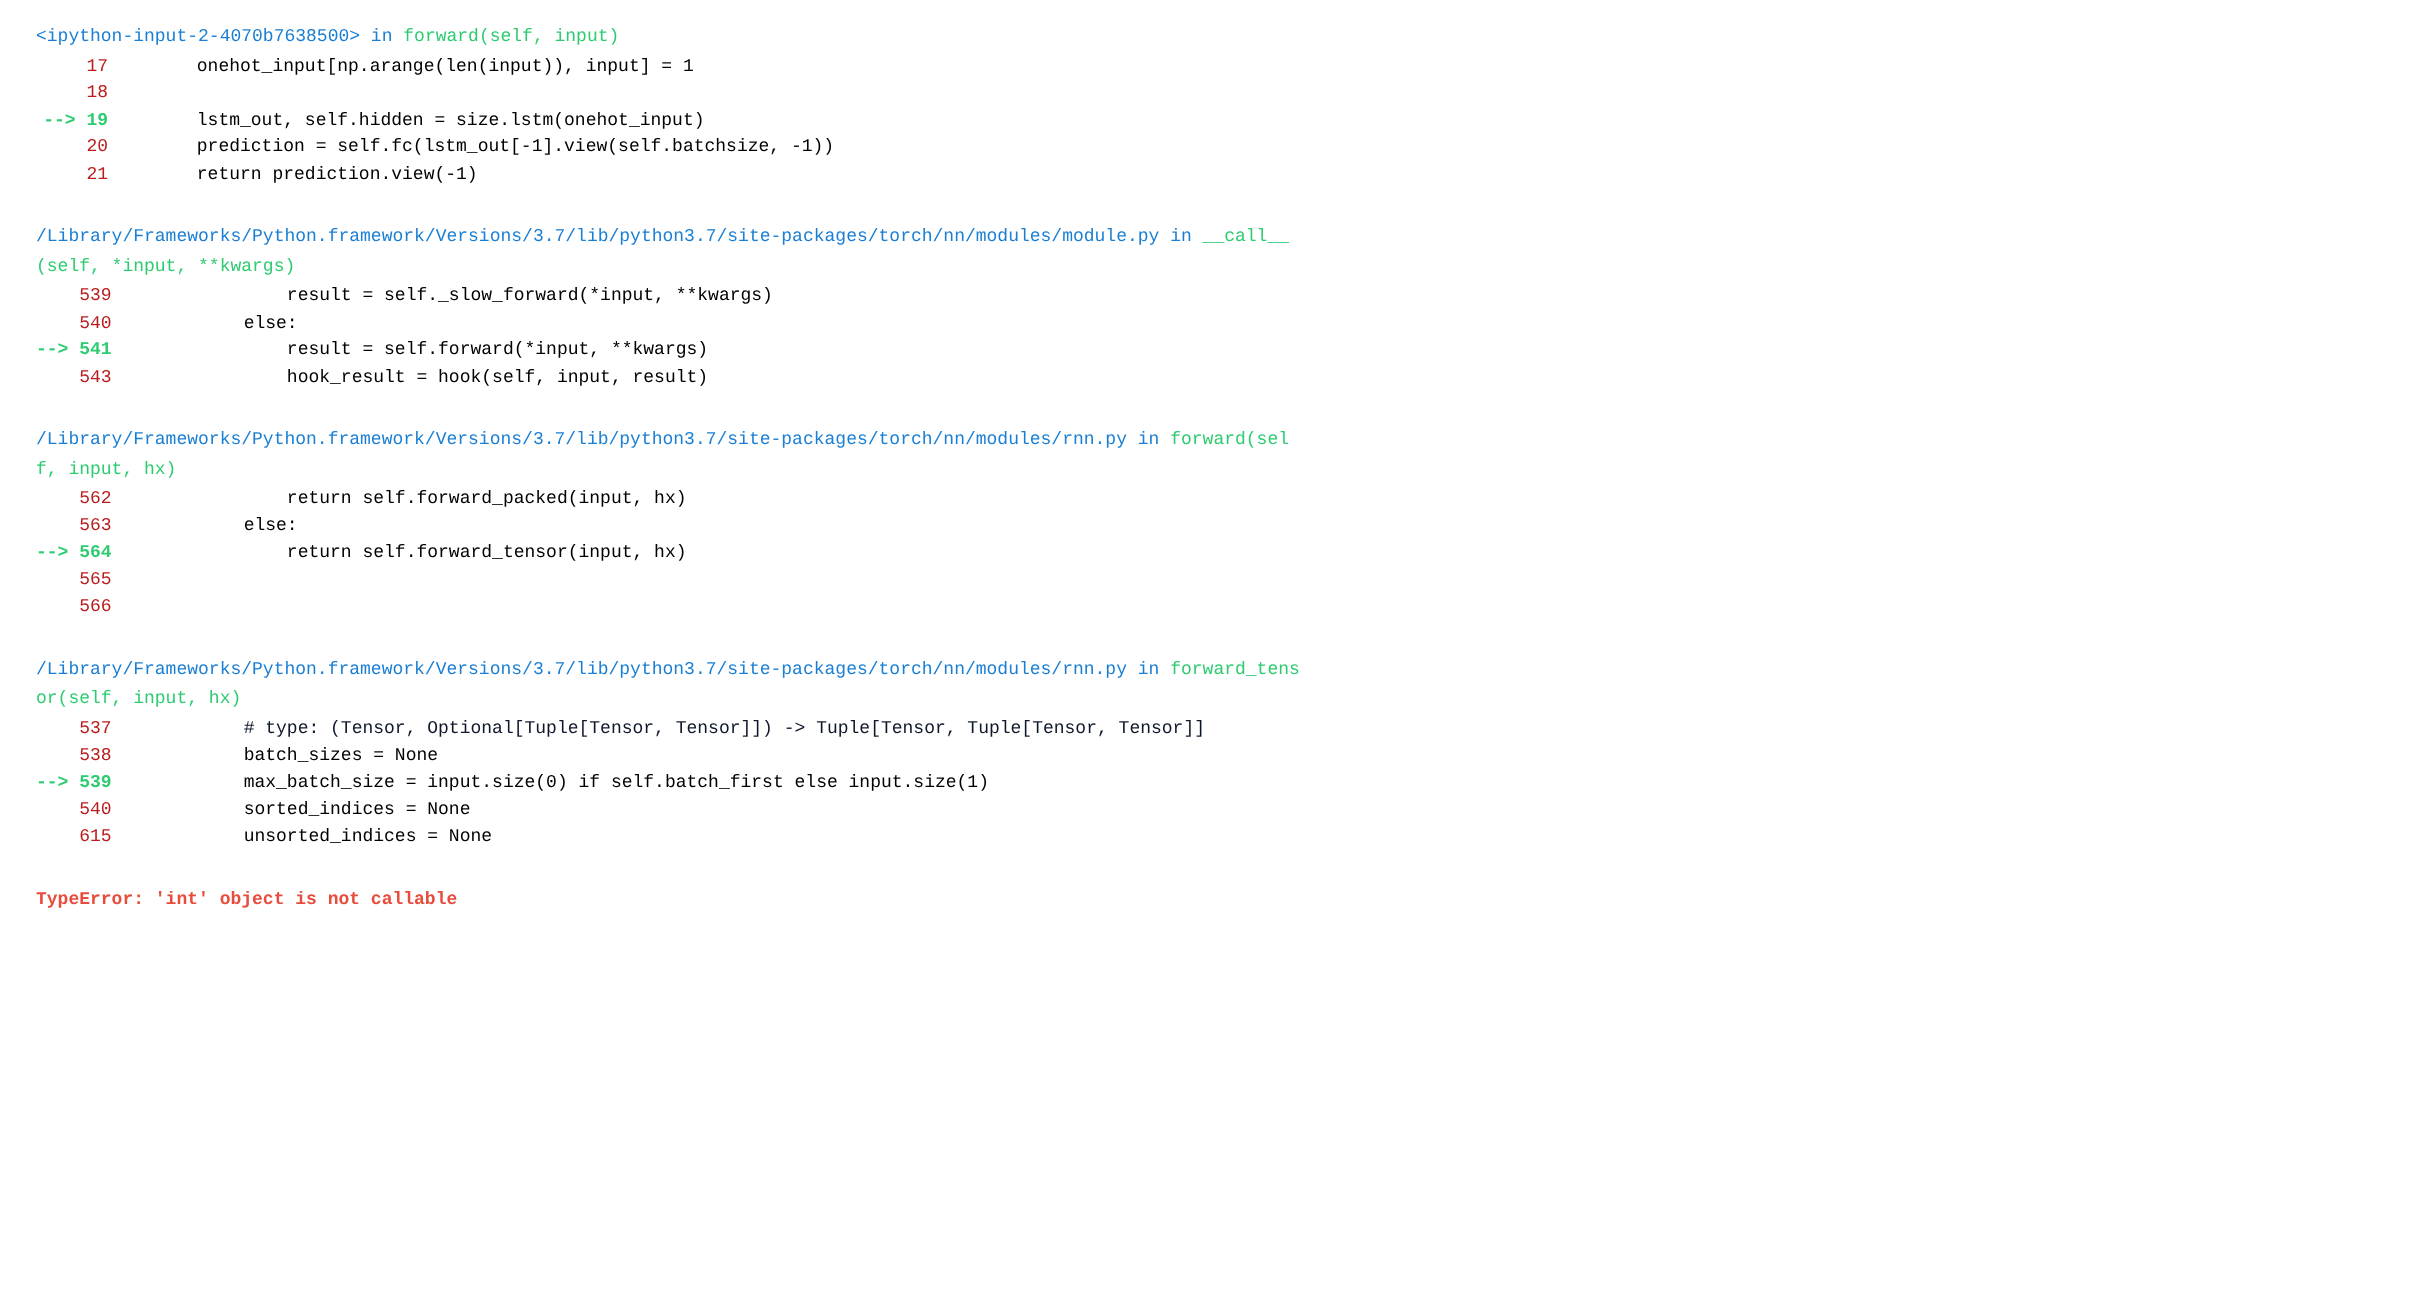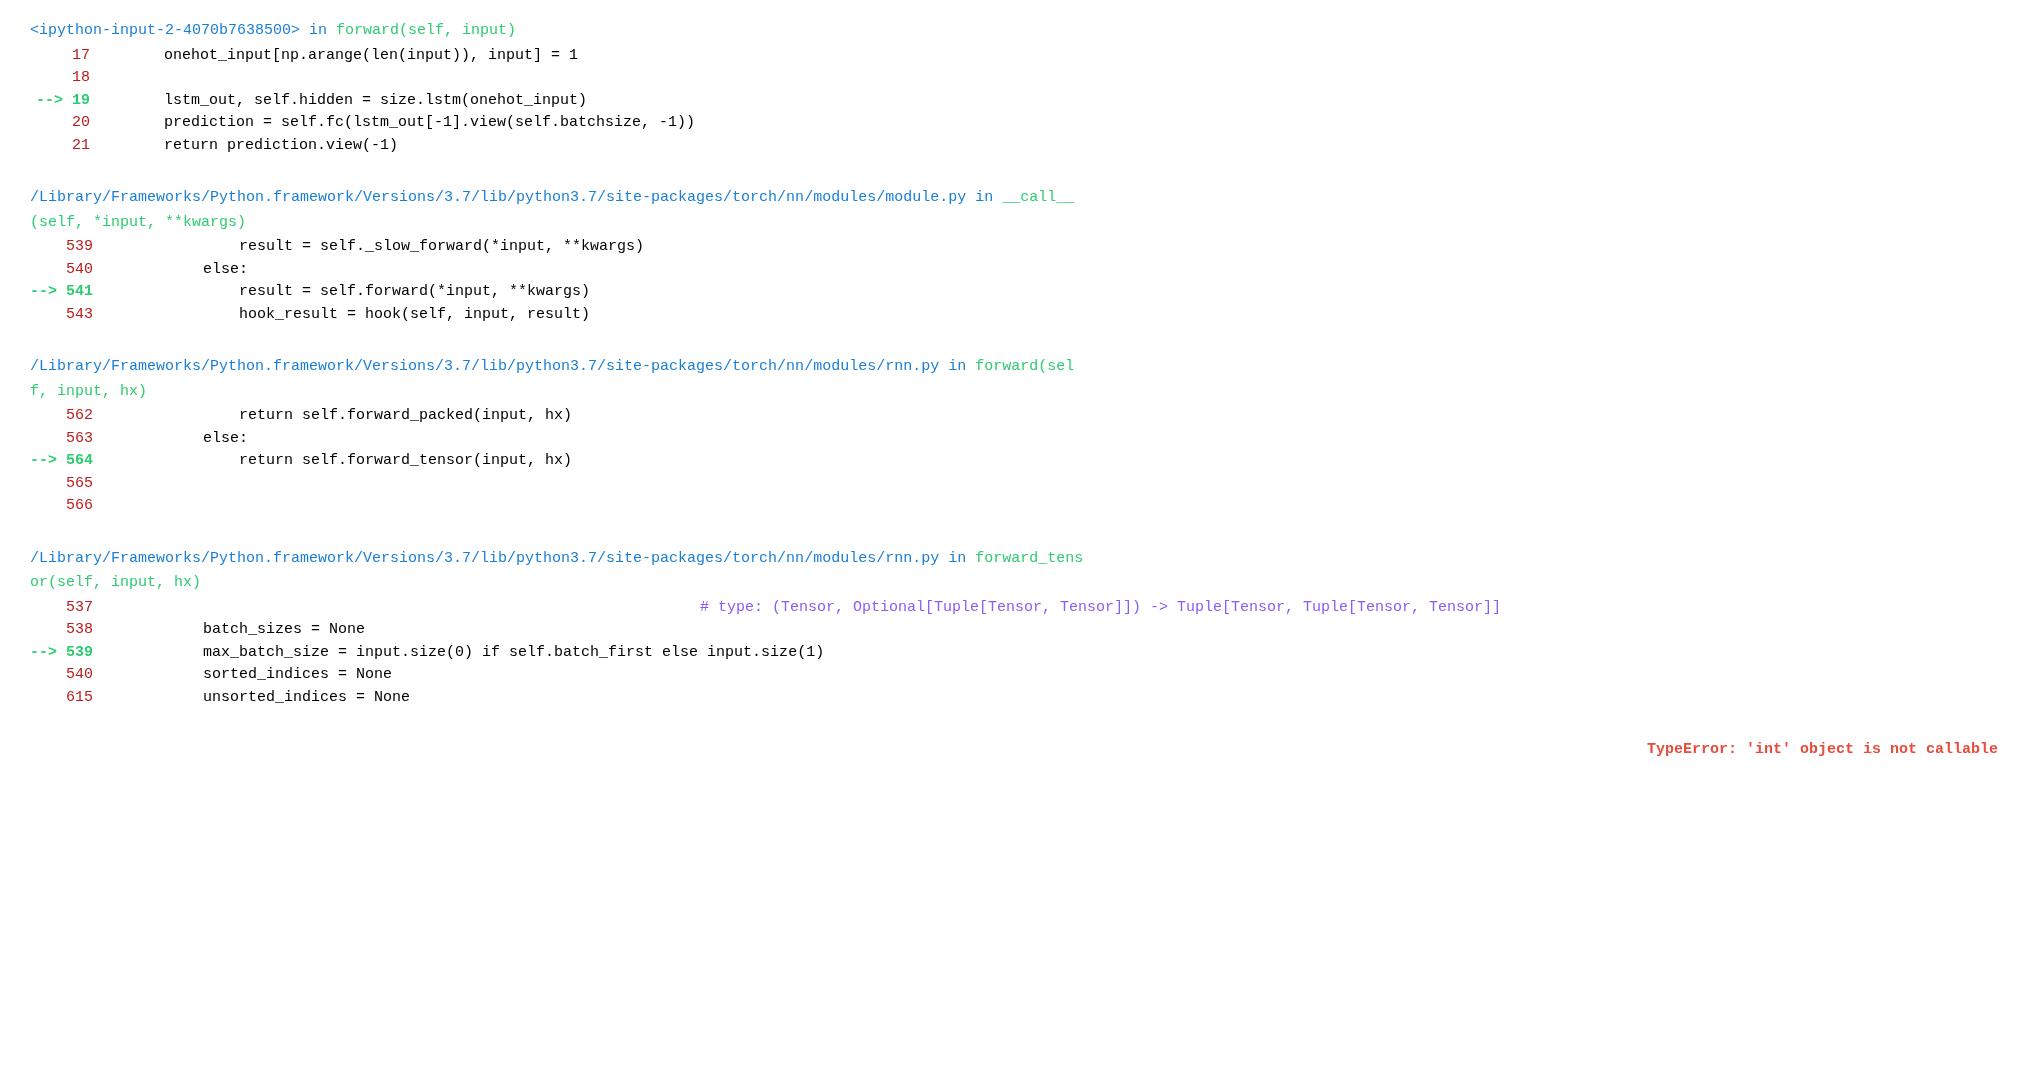--- a/index.html
+++ b/index.html
@@ -58,27 +58,26 @@
 
     .line-content {
       display: table-cell;
       vertical-align: top;
       white-space: pre;
       margin-top: 40px;
     }
 
     .kw-green { color: #2ecc71; }
     .kw-blue { color: #1a7fd4; }
-    .kw-red { color: #8b5cf6; text-align: center; }
+    .kw-red { color: #0f172a; }
 
     .error-line {
       color: #e74c3c;
       margin-top: 15px;
       font-weight: bold;
-      text-align: right;
     }
 
     .func-sig {
       color: #2ecc71;
     }
   </style>
 </head>
 <body>
 
 <div>

